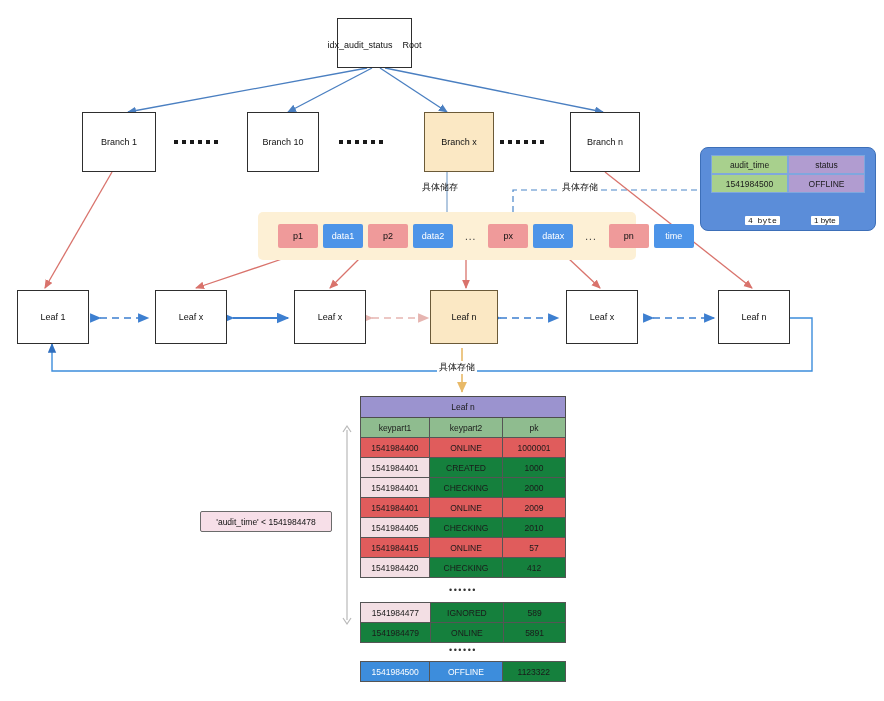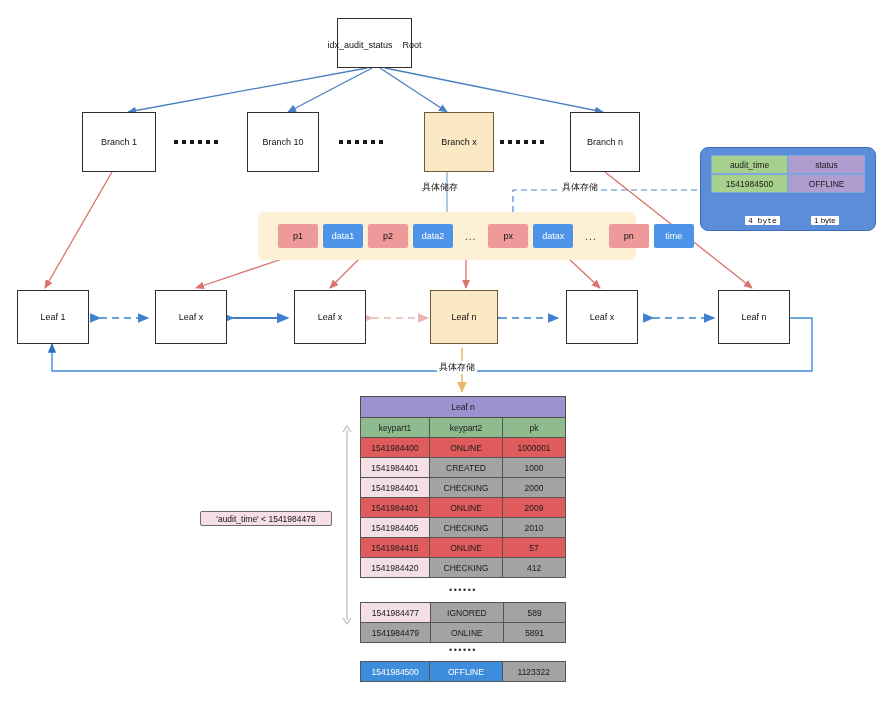--- a/index.html
+++ b/index.html
@@ -51,21 +51,21 @@
   .cnlabel{position:absolute;font-size:9px;color:#111;background:#fff;padding:0 2px;}
   .cnlabel.nobg{background:transparent;}
   .tbl{position:absolute;border-collapse:collapse;font-size:8.5px;}
   .tbl td{border:1px solid #555;height:19px;text-align:center;padding:0 2px;white-space:nowrap;}
   .tbl td.title{background:#9b93cf;border-color:#4d4d4d;height:20px;}
   .tbl td.hdr{background:#8fbc8f;}
   .tbl td.k{background:#f3dfe4;}
   .tbl td.k-hot{background:#e05c5c;}
   .tbl td.hot{background:#e05c5c;}
   .tbl td.blue{background:#3d8ddc;color:#fff;}
-  .tbl td.plain{background:#a3a3a3;}
+  .tbl td.plain{background:#15803d;}
   .tblgap{position:absolute;font-size:9px;color:#333;letter-spacing:1.5px;text-align:center;}
   .annot{
     position:absolute;box-sizing:border-box;background:#f7dfe8;border:1.2px solid #6b6b6b;
     border-radius:2px;display:flex;align-items:center;justify-content:center;
     font-size:8.5px;color:#111;
   }
 </style>
 </head>
 <body>
 
@@ -322,17 +322,17 @@
   <table class="tbl" style="left:360px;top:661px;width:206px;">
     <tbody>
         <tr>
       <td class="blue" style="width:68px">1541984500</td>
       <td class="blue" style="width:74px">OFFLINE</td>
       <td class="plain" style="width:64px">1123322</td>
     </tr>
   </tbody>
     </table>
 
-  <div class="annot" style="left:200px;top:511px;width:132px;height:15px;">
+  <div class="annot" style="left:200px;top:511px;width:132px;height:21px;">
     <span>'audit_time' &lt; 1541984478</span>
   </div>
 
 </div>
 
 </body></html>

